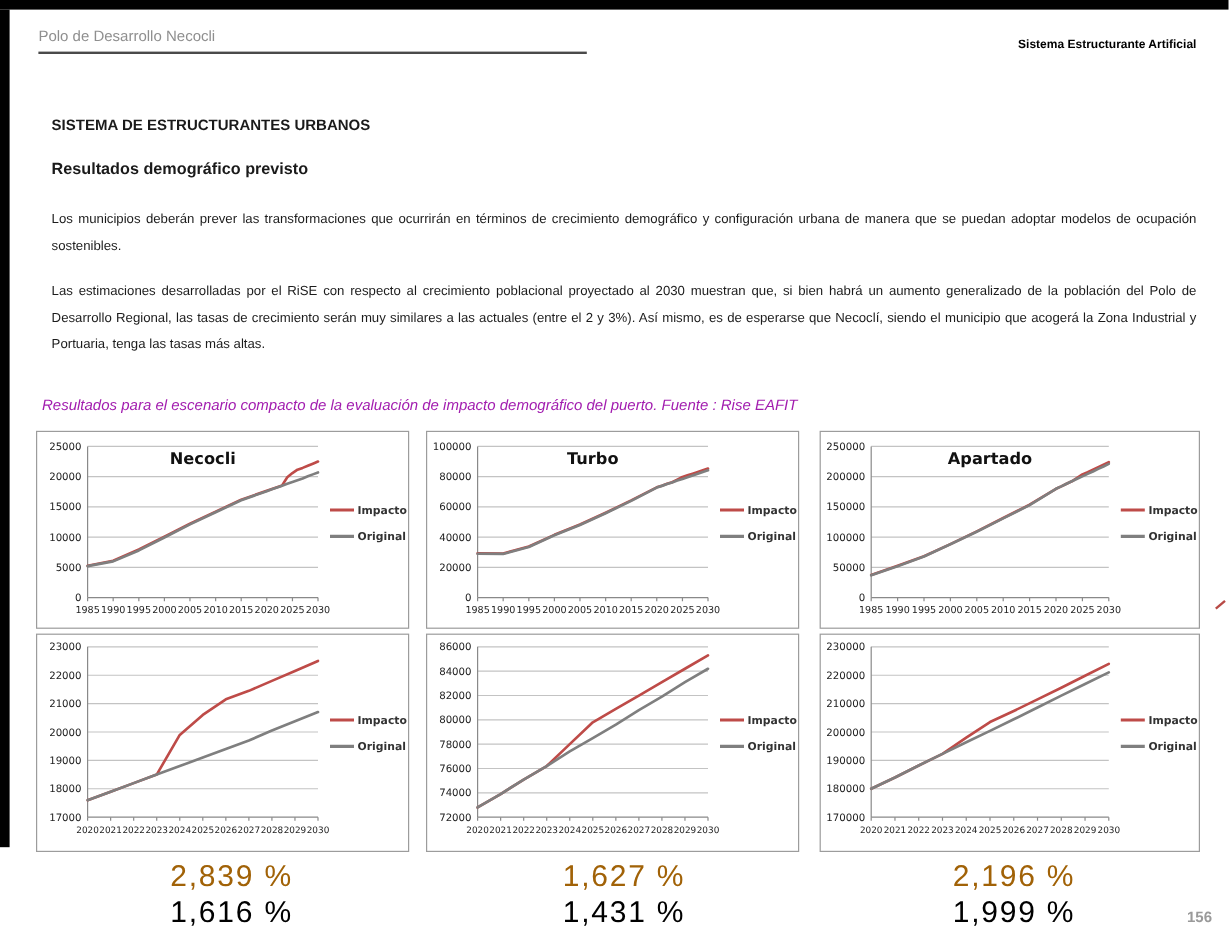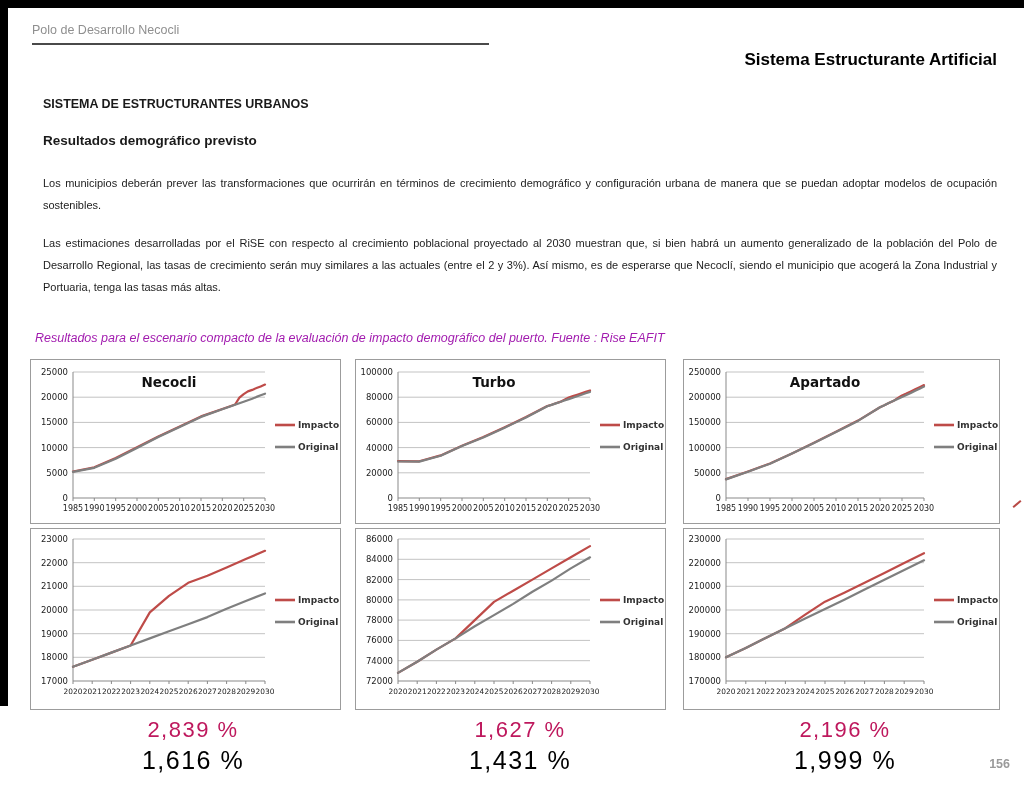--- a/index.html
+++ b/index.html
@@ -14,36 +14,36 @@
   .hdr-left {
     position:absolute; left:32px; top:23px; width:457px;
     font-size:12.5px; color:#8f8f8f; padding-bottom:6px; border-bottom:2px solid #4a4a4a;
   }
   .hdr-right {
     position:absolute; right:27px; top:22px; width:445px; text-align:right;
     font-size:13.5px; letter-spacing:0.6px; color:#141414;
     padding-bottom:6px; border-bottom:2px solid #333;
   }
   .hdr-right-sub {
-    position:absolute; right:27px; top:50px; width:445px; text-align:right;
-    font-size:17px; font-weight:bold; color:#000;
+    position:absolute; right:27px; top:32px; width:445px; text-align:right;
+    font-size:10px; font-weight:bold; color:#000;
   }
   .section-heading { position:absolute; left:43px; top:97px; font-size:12.5px; font-weight:bold; }
   .subsection-heading { position:absolute; left:43px; top:133px; font-size:13.5px; font-weight:bold; }
   .para { position:absolute; left:43px; width:954px; font-size:11px; line-height:22px; text-align:justify; color:#1c1c1c; }
   .para1 { top:172px; }
   .para2 { top:232px; }
   .fig-caption { position:absolute; left:35px; top:331px; font-size:12.5px; font-style:italic; font-weight:500; color:#a21caf; }
 
   .panel { position:absolute; border:1px solid #9c9c9c; background:#fff; }
   .panel svg { width:100%; height:100%; display:block; }
   .panel svg text { font-family:"DejaVu Sans", sans-serif; }
 
   .pct { position:absolute; transform:translateX(-50%); text-align:center; letter-spacing:1.5px; }
-  .pct-imp { font-size:22px; line-height:28px; color:#be185d; }
+  .pct-imp { font-size:25px; line-height:28px; color:#a16207; }
   .pct-orig { font-size:25px; line-height:32px; color:#000000; }
 
   .page-number { position:absolute; right:14px; top:757px; font-size:12.5px; color:#9a9a9a;font-weight:bold; }
   .stray-red-mark { position:absolute; right:2px; top:503px; width:10px; height:2px; background:#b84a46; transform:rotate(-40deg); }
 </style>
 </head>
 <body>
 
 <div class="page">
 

